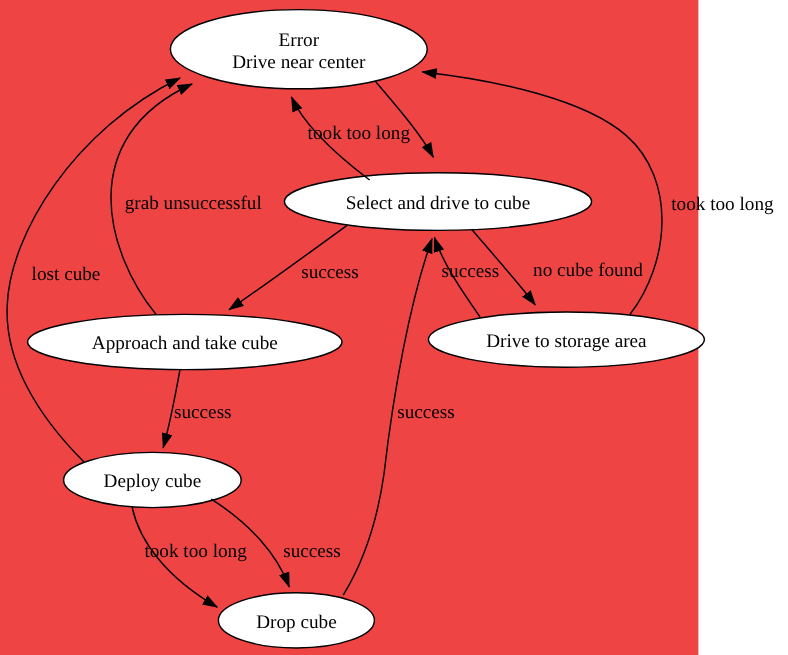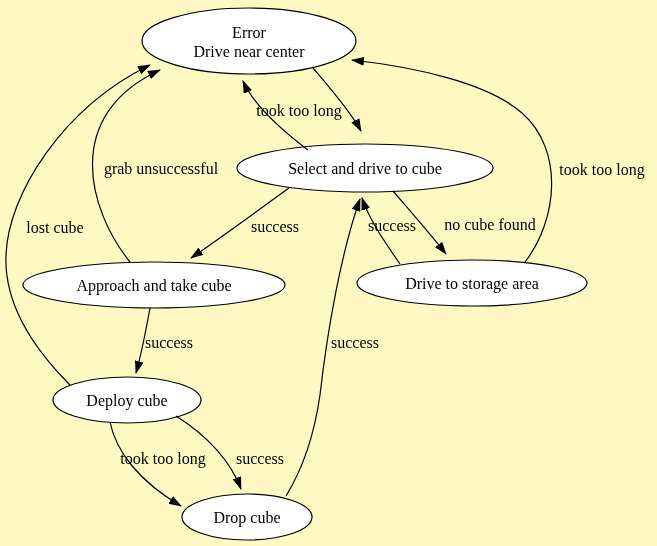--- a/index.html
+++ b/index.html
@@ -2,23 +2,23 @@
 <html><head>
 <meta charset="utf-8">
 <style>
   html, body {
     margin: 0;
     padding: 0;
     background: #ffffff;
   }
   .diagram-canvas {
     position: relative;
-    width: 657px;
+    width: 582px;
     height: 546px;
-    background: #fef9c3;
+    background: #ef4444;
     font-family: "Liberation Serif", "DejaVu Serif", serif;
   }
   svg text {
     font-family: "Liberation Serif", "DejaVu Serif", serif;
     font-size: 16px;
     fill: #000000;
   }
   svg .node-ellipse {
     fill: #ffffff;
     stroke: #000000;

